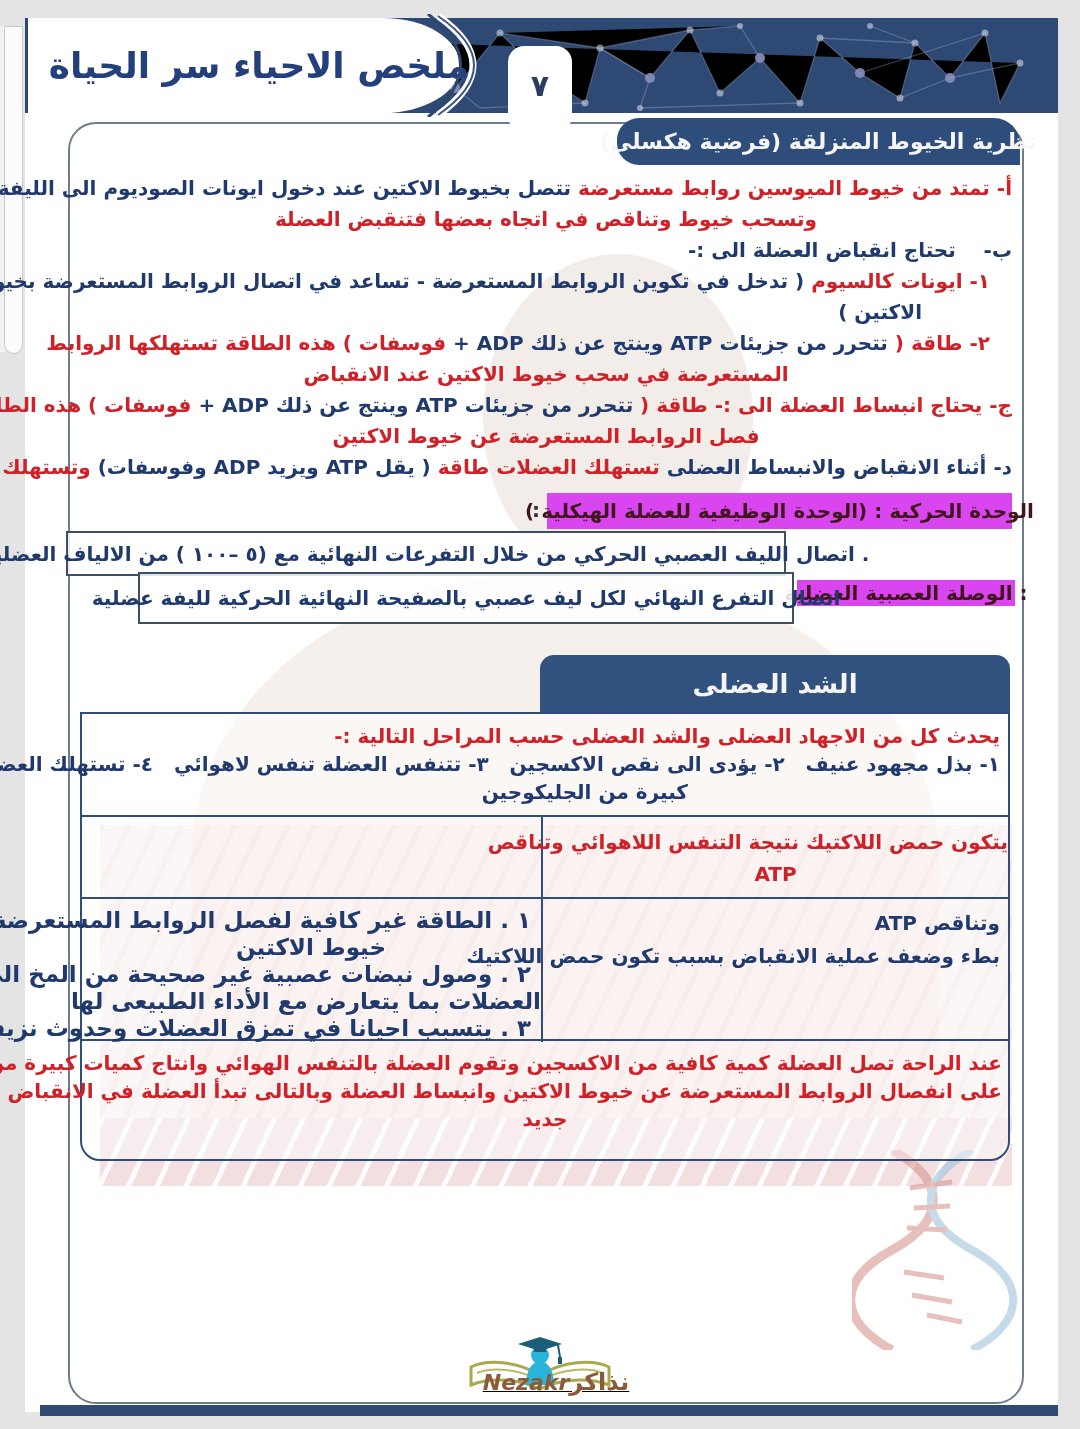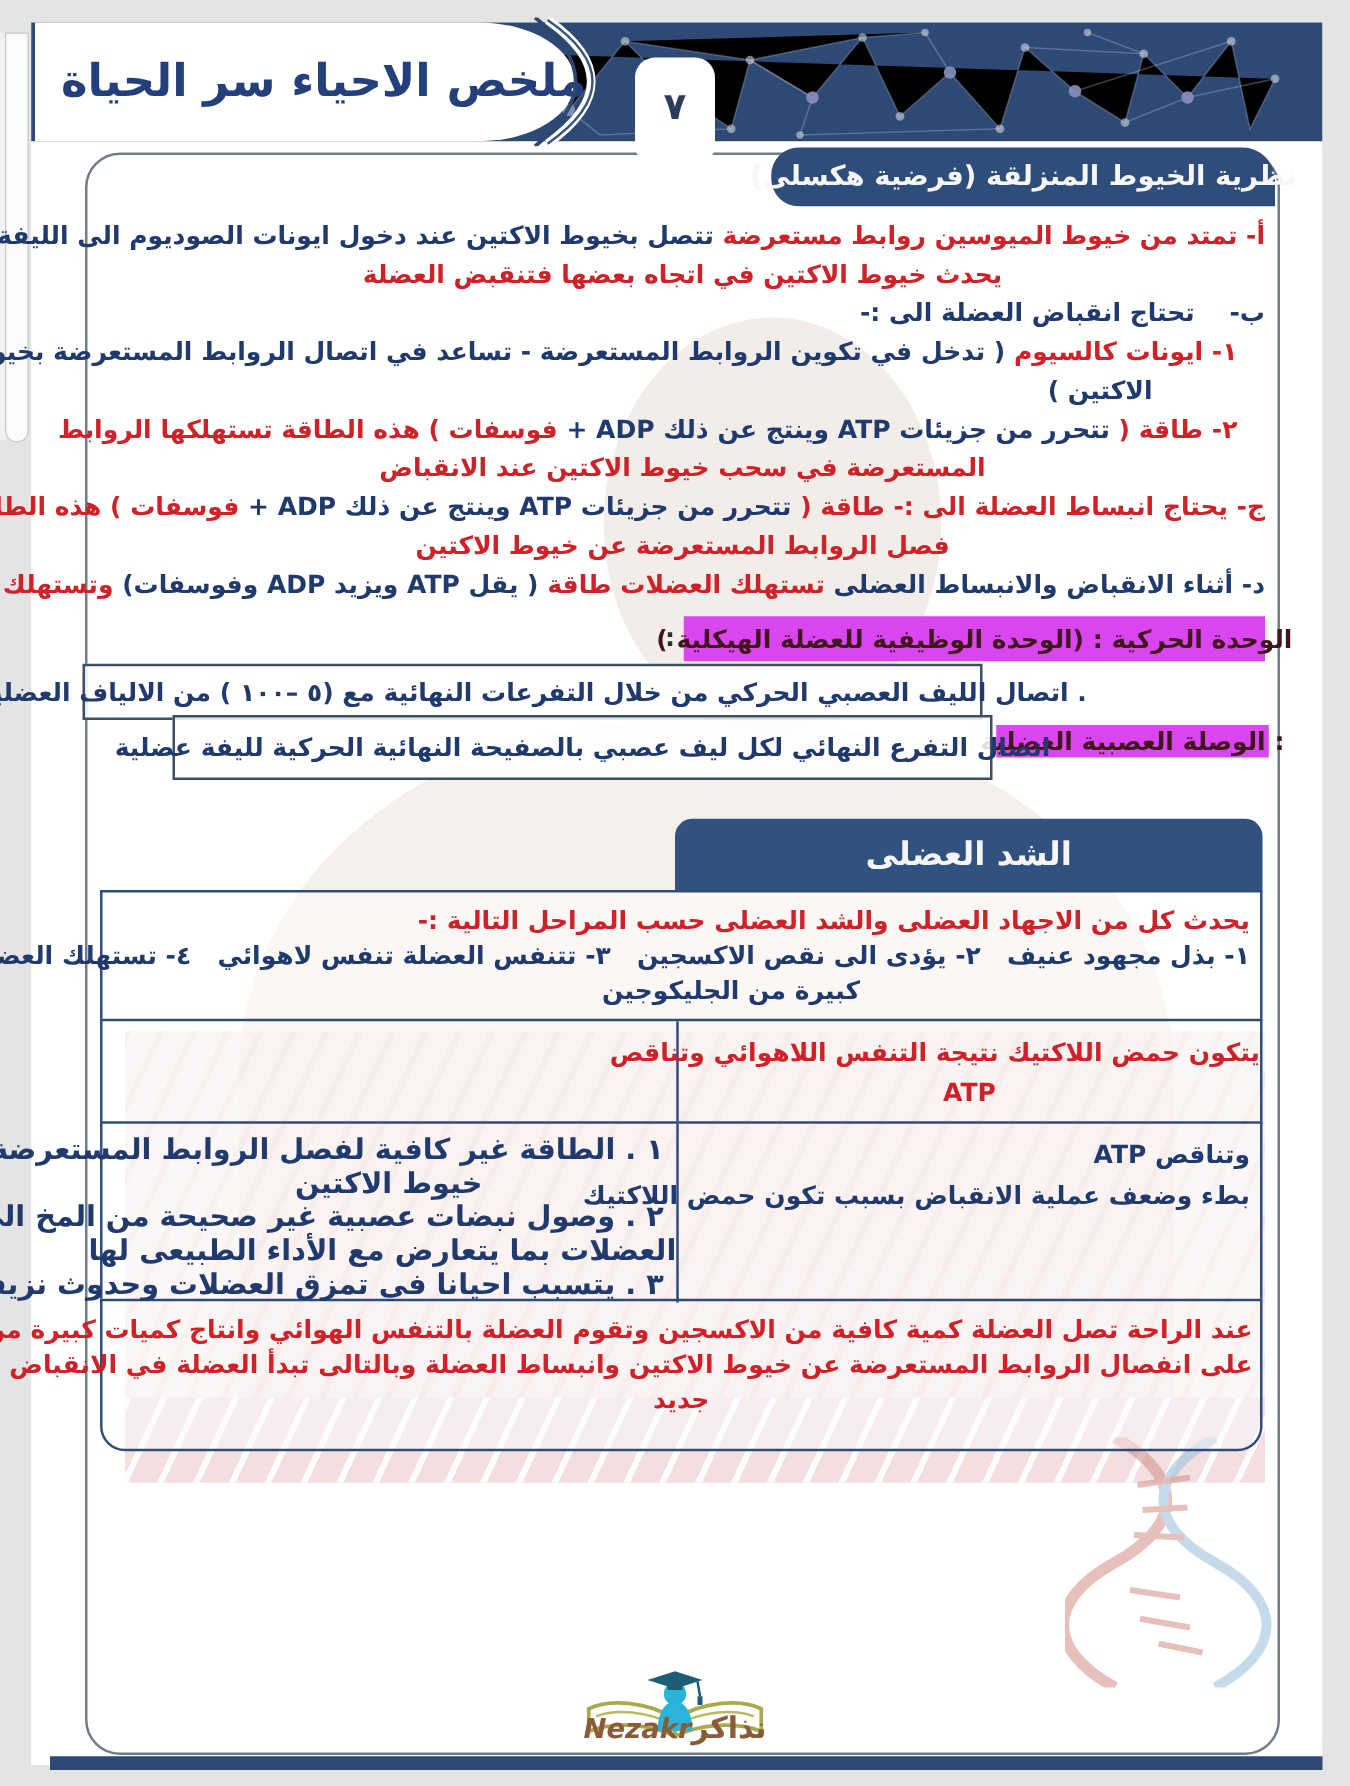--- a/index.html
+++ b/index.html
@@ -68,21 +68,21 @@
   .wm-head{position:absolute;left:42%;top:2%;width:270px;height:330px;background:#eadfd8;border-radius:50%;opacity:.55;}
   .wm-shoulders{position:absolute;left:10%;top:36%;width:82%;height:66%;background:#eee2db;border-radius:45% 45% 0 0;opacity:.5;}
   .wm-shirt{position:absolute;left:0;top:62%;width:100%;height:38%;
     background:repeating-linear-gradient(115deg, rgba(216,150,152,.28) 0 5px, rgba(255,255,255,.0) 5px 24px), #f6e6e5;
     opacity:.55;}
   .shirt-bottom{left:100px;top:1118px;width:912px;height:68px;z-index:2;
     background:repeating-linear-gradient(115deg, rgba(255,255,255,.9) 0 5px, rgba(0,0,0,0) 5px 26px), #f3dee0;}
   .dna{left:852px;top:1150px;width:168px;height:200px;z-index:3;opacity:.6;}
   
   .logo{left:465px;top:1330px;width:150px;height:72px;z-index:7;text-align:center;}
-  .logo-text{left:440px;top:1368px;width:200px;z-index:7;text-align:center;white-space:nowrap;}
+  .logo-text{left:456px;top:1368px;width:200px;z-index:7;text-align:center;white-space:nowrap;text-decoration:underline;}
   .logo-latin{color:#8b5a38;font-size:22px;font-style:italic;}
   .logo-arabic{color:#8b5a38;font-size:24px;}
   .bottom-bar{left:40px;top:1405px;width:1040px;height:11px;background:#2e4a74;z-index:8;}
   .right-margin{left:1058px;top:0;width:22px;height:1429px;background:#e4e4e4;z-index:9;}
 </style>
 </head>
 <body>
 
 <div class="abs page-sheet"></div>
 <div class="abs left-strip2"></div>
@@ -155,21 +155,21 @@
 </div>
 
 <div class="abs content-box"></div>
 
 <div class="abs section-bar">
   <span>نظرية الخيوط المنزلقة (فرضية هكسلى)</span>
 </div>
 
 <div class="abs theory rtl">
     <div class="tline al-right"><span class="seg-red">أ-  </span><span class="seg-red">تمتد من خيوط الميوسين روابط مستعرضة </span><span class="seg-navy">تتصل بخيوط الاكتين عند دخول ايونات الصوديوم الى الليفة العضلية</span></div>
-    <div class="tline al-center"><span class="seg-red">يحدث خيوط الاكتين في اتجاه بعضها فتنقبض العضلة</span></div>
+    <div class="tline al-center"><span class="seg-red">وتسحب خيوط وتناقص في اتجاه بعضها فتنقبض العضلة</span></div>
     <div class="tline al-right"><span class="seg-navy">ب-&nbsp;&nbsp;&nbsp;&nbsp;تحتاج انقباض العضلة الى :-</span></div>
     <div class="tline al-right" style="padding-right: 22px;"><span class="seg-red">١- ايونات كالسيوم </span><span class="seg-navy">( تدخل في تكوين الروابط المستعرضة - تساعد في اتصال الروابط المستعرضة بخيوط</span></div>
     <div class="tline al-right" style="padding-right: 90px;"><span class="seg-navy">الاكتين )</span></div>
     <div class="tline al-right" style="padding-right: 22px;"><span class="seg-red">٢- طاقة ( </span><span class="seg-navy">تتحرر من جزيئات ATP وينتج عن ذلك ADP + </span><span class="seg-red">فوسفات ) هذه الطاقة تستهلكها الروابط</span></div>
     <div class="tline al-center"><span class="seg-red">المستعرضة في سحب خيوط الاكتين عند الانقباض</span></div>
     <div class="tline al-right"><span class="seg-red">ج- يحتاج انبساط العضلة الى :- طاقة ( </span><span class="seg-navy">تتحرر من جزيئات ATP وينتج عن ذلك ADP + </span><span class="seg-red">فوسفات ) هذه الطاقة تستهلك في</span></div>
     <div class="tline al-center"><span class="seg-red">فصل الروابط المستعرضة عن خيوط الاكتين</span></div>
     <div class="tline al-right"><span class="seg-navy">د- أثناء الانقباض والانبساط العضلى </span><span class="seg-red">تستهلك العضلات طاقة </span><span class="seg-navy">( يقل ATP ويزيد ADP وفوسفات) </span><span class="seg-red">وتستهلك ايضا كالسيوم</span></div>
   </div>
 

